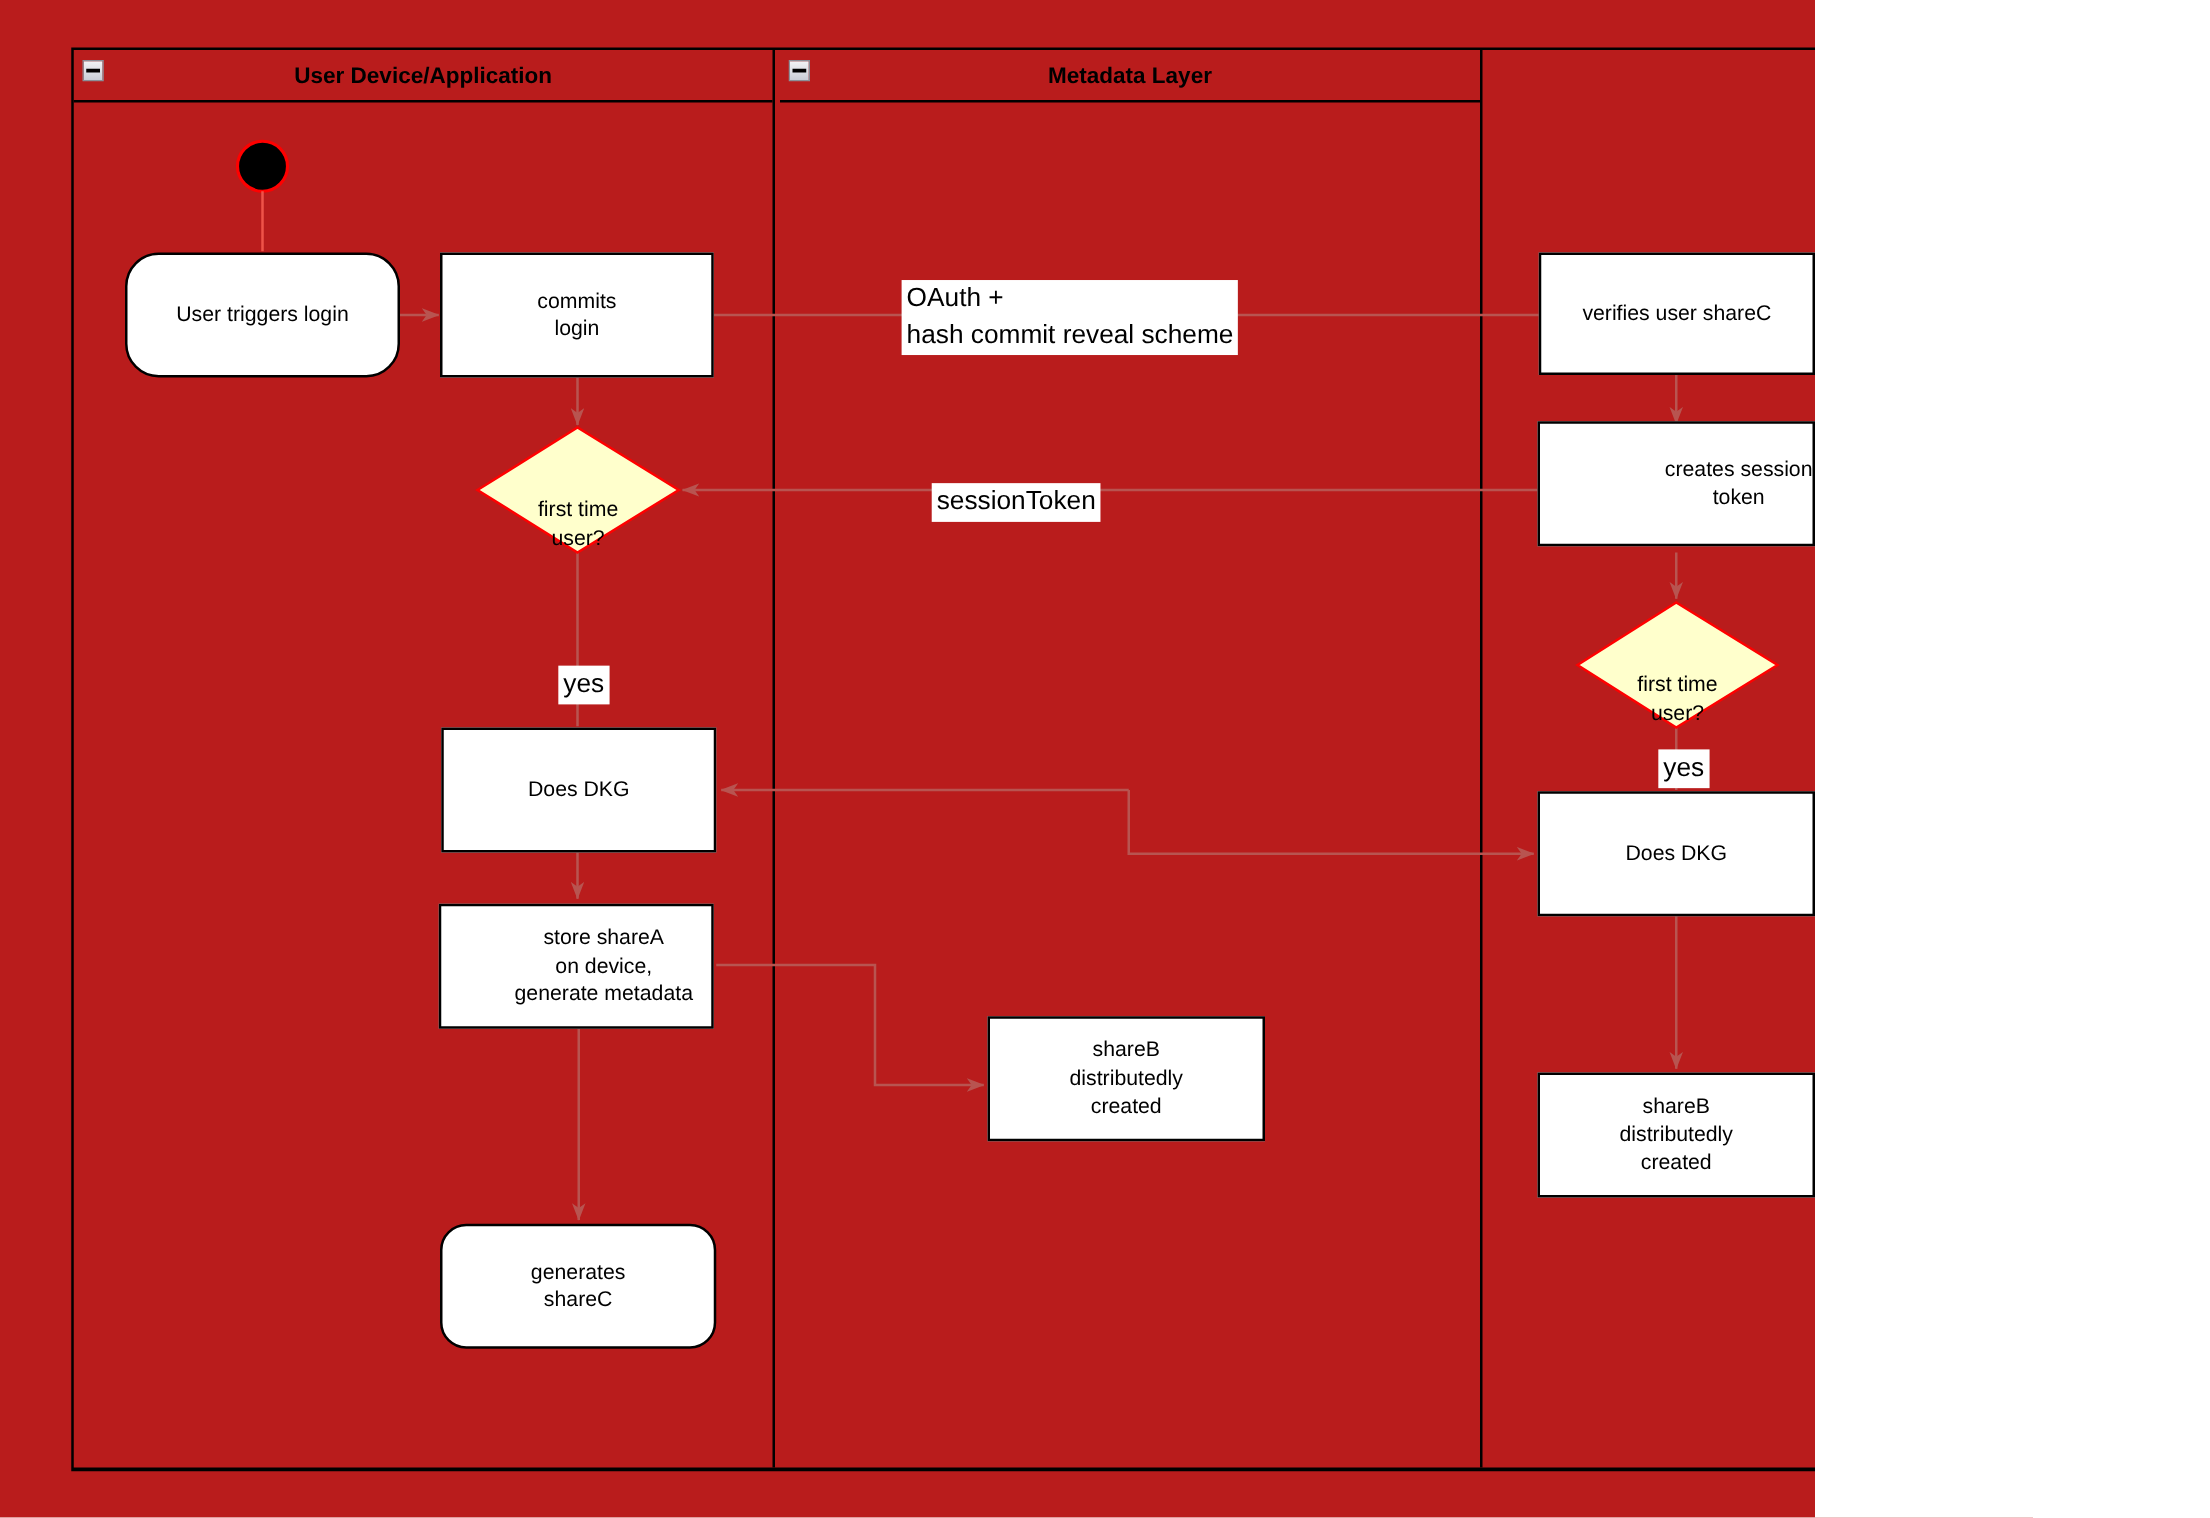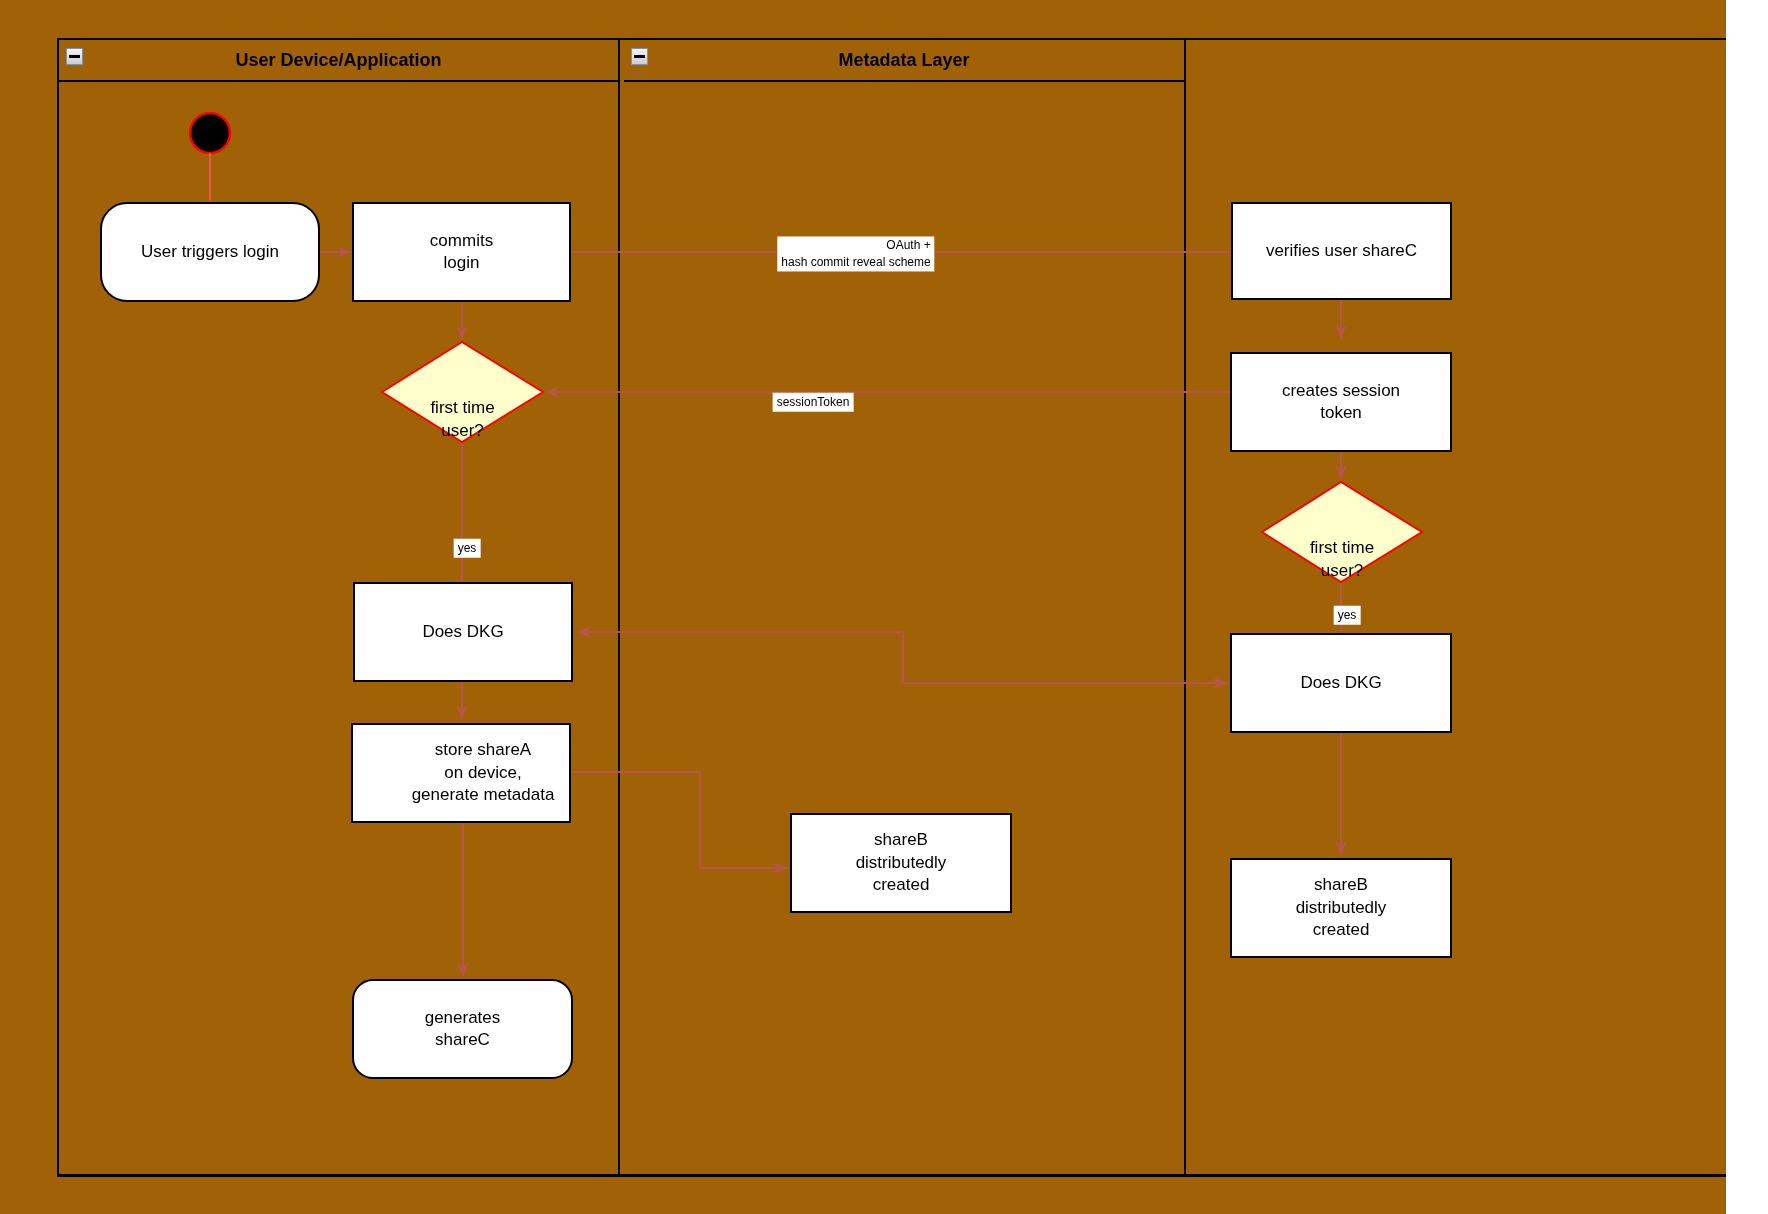--- a/index.html
+++ b/index.html
@@ -1,17 +1,17 @@
 <!DOCTYPE html>
 <html><head>
 <meta charset="utf-8">
 <style>
   html,body{margin:0;padding:0;background:#ffffff;}
   .canvas{
-    position:relative;width:1726px;height:1214px;background:#a16207;overflow:hidden;
+    position:relative;width:1452px;height:1214px;background:#b91c1c;overflow:hidden;
     font-family:"Liberation Sans", sans-serif;color:#000;
   }
   
   .pool{position:absolute;left:57px;top:38px;width:1683px;height:1139px;
         border:2px solid #000;border-bottom-width:3px;box-sizing:border-box;}
   .lane{position:absolute;top:0;height:100%;box-sizing:border-box;}
   .lane.sep{border-right:2px solid #000;}
   .lane-header{position:relative;height:42px;border-bottom:2px solid #000;box-sizing:border-box;
         display:flex;align-items:center;justify-content:center;}
   .lane-title{font-weight:bold;font-size:18px;}
@@ -23,21 +23,21 @@
   svg.wires{position:absolute;left:0;top:0;pointer-events:none;}
   
   .node{position:absolute;background:#fff;border:2px solid #000;box-sizing:border-box;
         display:flex;align-items:center;justify-content:center;text-align:center;
         font-size:17px;line-height:1.32;}
   .node .label, .dlabel .label{white-space:pre-line;}
   .dlabel{position:absolute;display:flex;align-items:flex-end;justify-content:center;
         text-align:center;font-size:17px;line-height:1.32;}
   
   .edge-label{position:absolute;transform:translate(-50%,-50%);background:#fff;
-        padding:1px 4px;font-size:12px;line-height:1.38;text-align:right;white-space:pre-line;}
+        padding:1px 4px;font-size:21px;line-height:1.38;text-align:left;white-space:pre-line;}
 </style>
 </head>
 <body>
 
 <div class="canvas">
 
   <div class="pool">
     <div class="lane sep" style="left:0;width:561px;">
       <div class="lane-header">
         <span class="collapse-btn">
@@ -103,21 +103,21 @@
 
   <div class="node" style="left:352px;top:202px;width:219px;height:100px;">
     <span class="label">commits
 login</span>
   </div>
 
   <div class="node" style="left:1231px;top:202px;width:221px;height:98px;">
     <span class="label">verifies user shareC</span>
   </div>
 
-  <div class="node" style="left:1230px;top:352px;width:222px;height:100px;">
+  <div class="node" style="left:1230px;top:337px;width:222px;height:100px;justify-content:flex-end;">
     <span class="label">creates session
 token</span>
   </div>
 
   <div class="node" style="left:353px;top:582px;width:220px;height:100px;">
     <span class="label">Does DKG</span>
   </div>
 
   <div class="node" style="left:351px;top:723px;width:220px;height:100px;padding-left:44px;">
     <span class="label">store shareA

